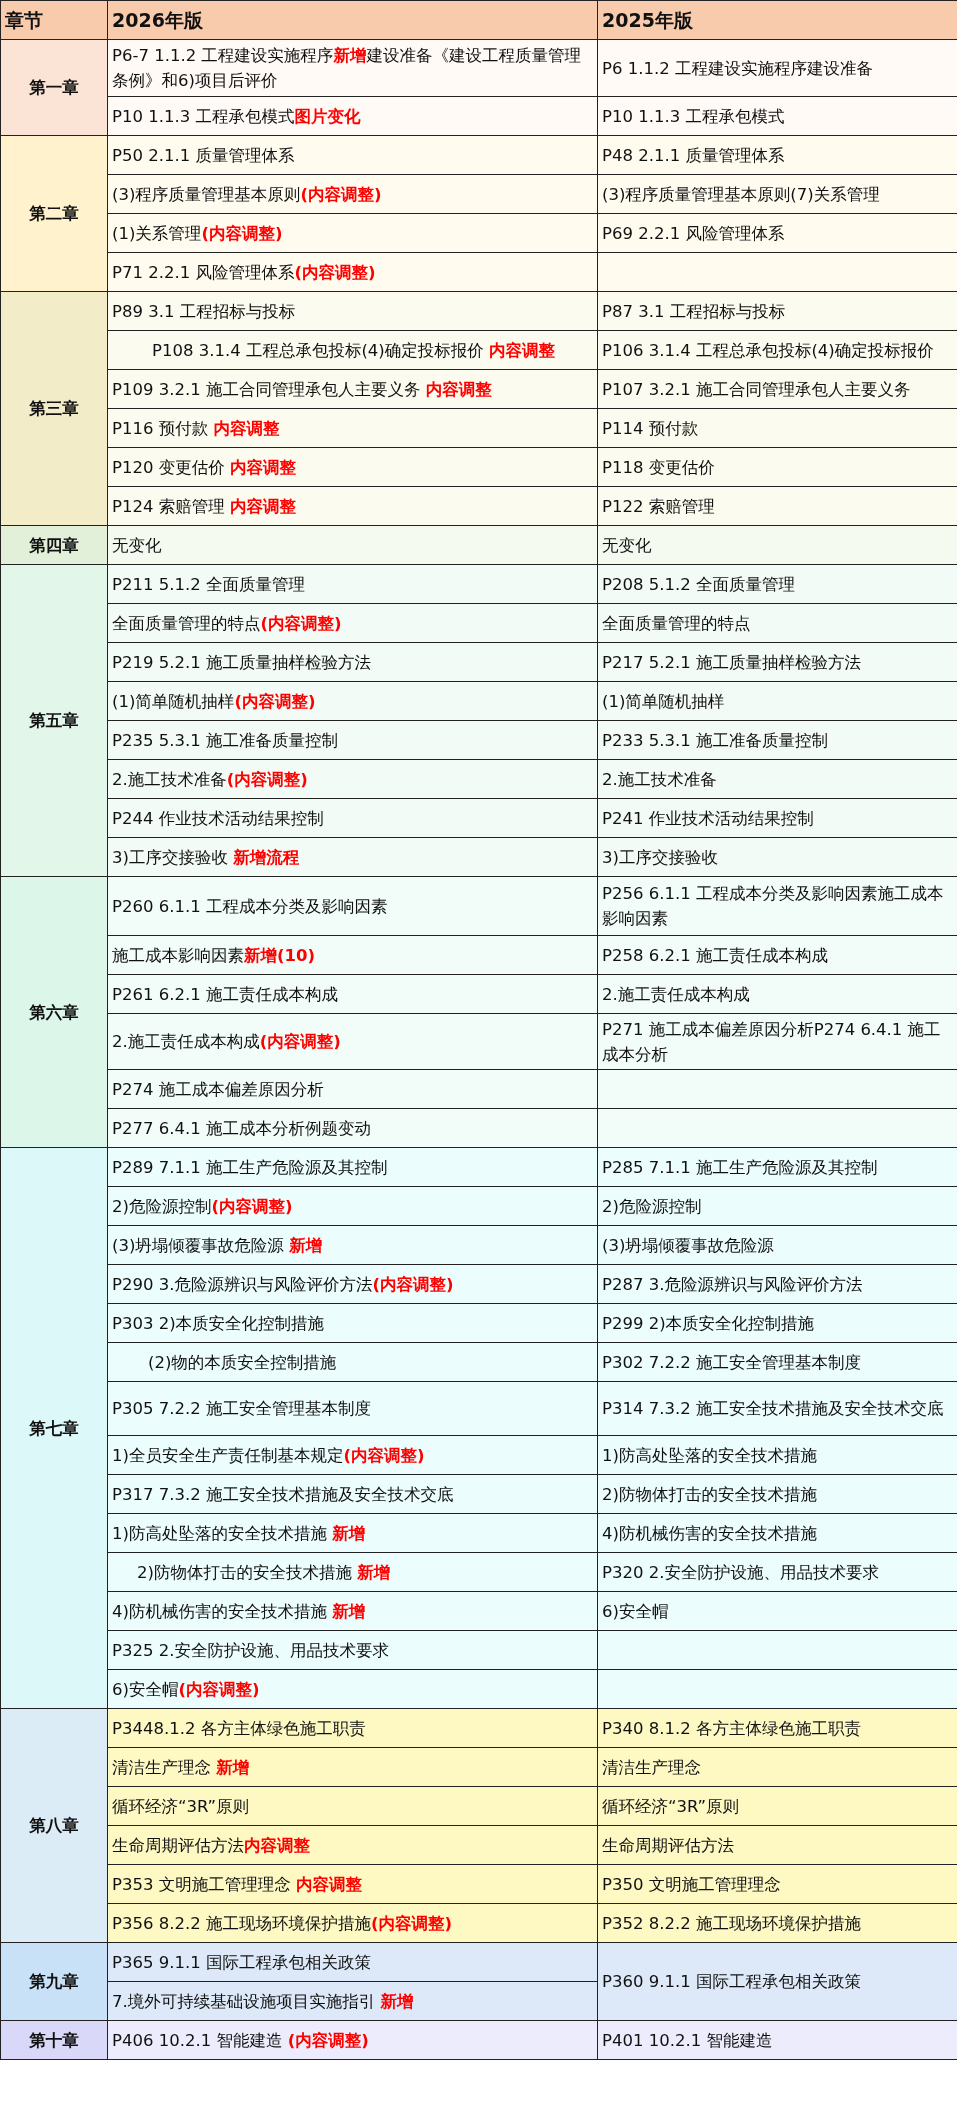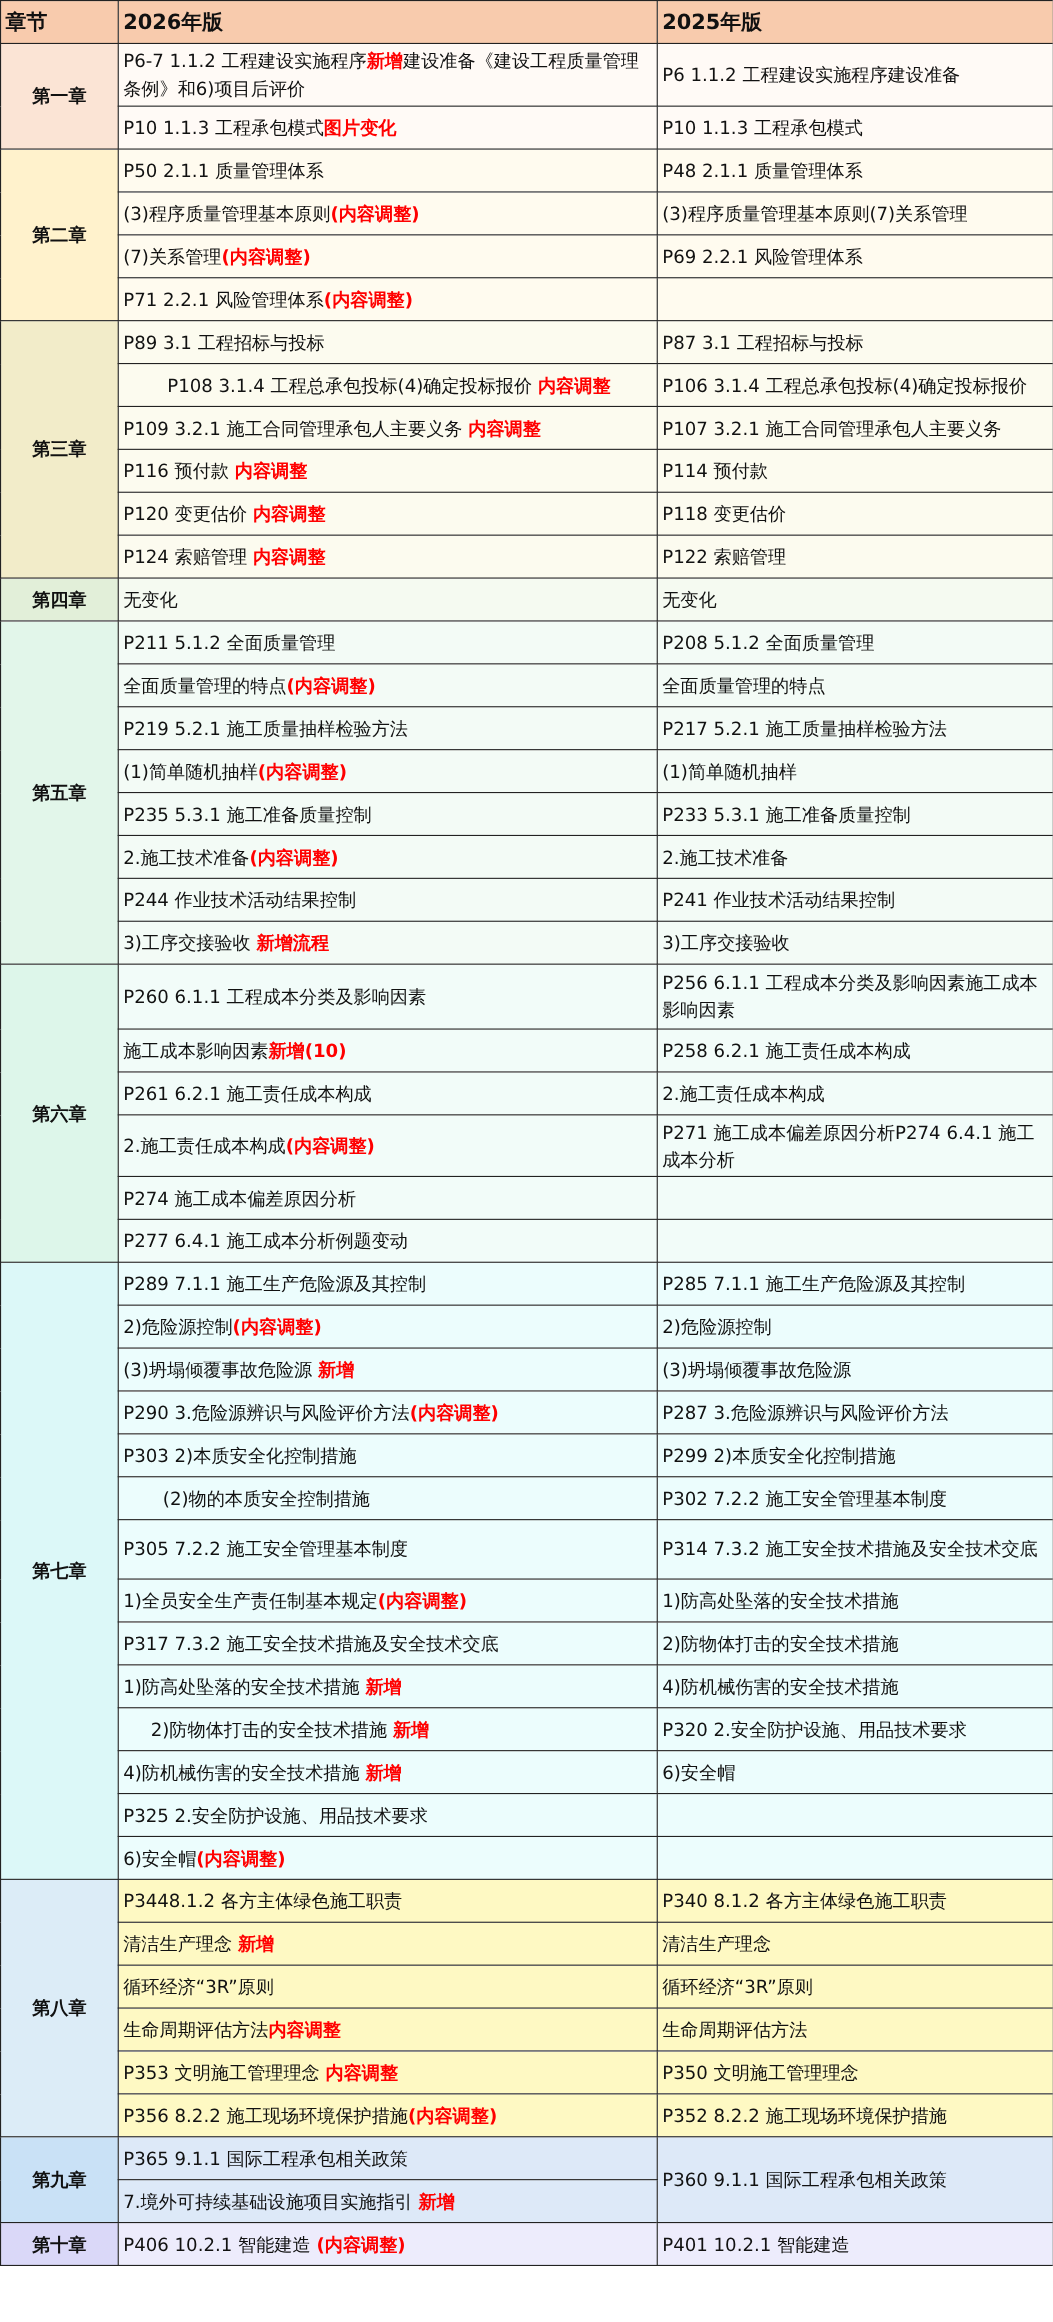--- a/index.html
+++ b/index.html
@@ -50,21 +50,21 @@
       <tr>
         <td class="ch c2-ch" rowspan="4">第二章</td>
         <td class="c2" style="height: 38px;"><span>P50 2.1.1 质量管理体系</span></td>
         <td class="c2">P48 2.1.1 质量管理体系</td>
       </tr>
       <tr>
         <td class="c2" style="height: 38px;"><span>(3)程序质量管理基本原则</span><span class="tag">(内容调整)</span></td>
         <td class="c2">(3)程序质量管理基本原则(7)关系管理</td>
       </tr>
       <tr>
-        <td class="c2" style="height: 38px;"><span>(7)关系管理</span><span class="tag">(内容调整)</span></td>
+        <td class="c2" style="height: 38px;"><span>(1)关系管理</span><span class="tag">(内容调整)</span></td>
         <td class="c2">P69 2.2.1 风险管理体系</td>
       </tr>
       <tr>
         <td class="c2" style="height: 38px;"><span>P71 2.2.1 风险管理体系</span><span class="tag">(内容调整)</span></td>
         <td class="c2"></td>
       </tr>
       <tr>
         <td class="ch c3-ch" rowspan="6">第三章</td>
         <td class="c3" style="height: 38px;"><span>P89 3.1 工程招标与投标</span></td>
         <td class="c3">P87 3.1 工程招标与投标</td>

